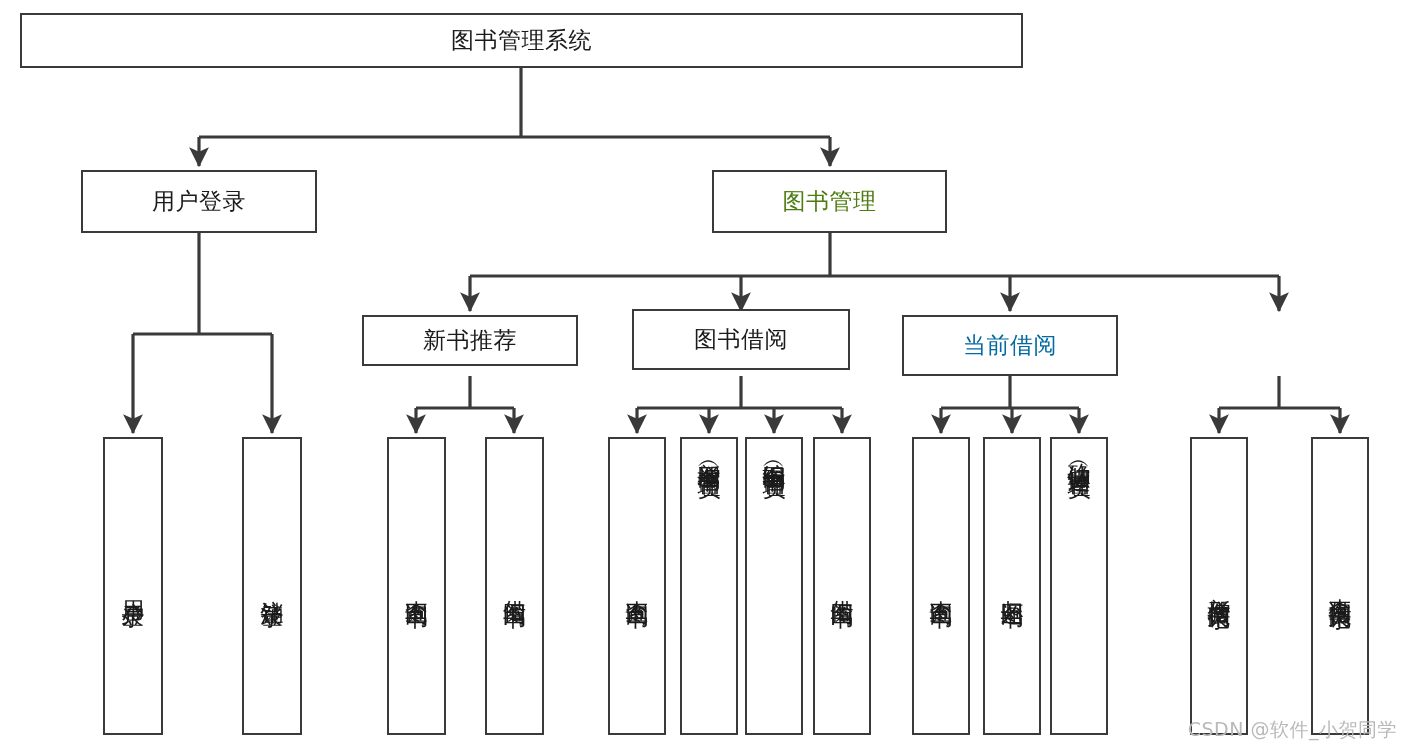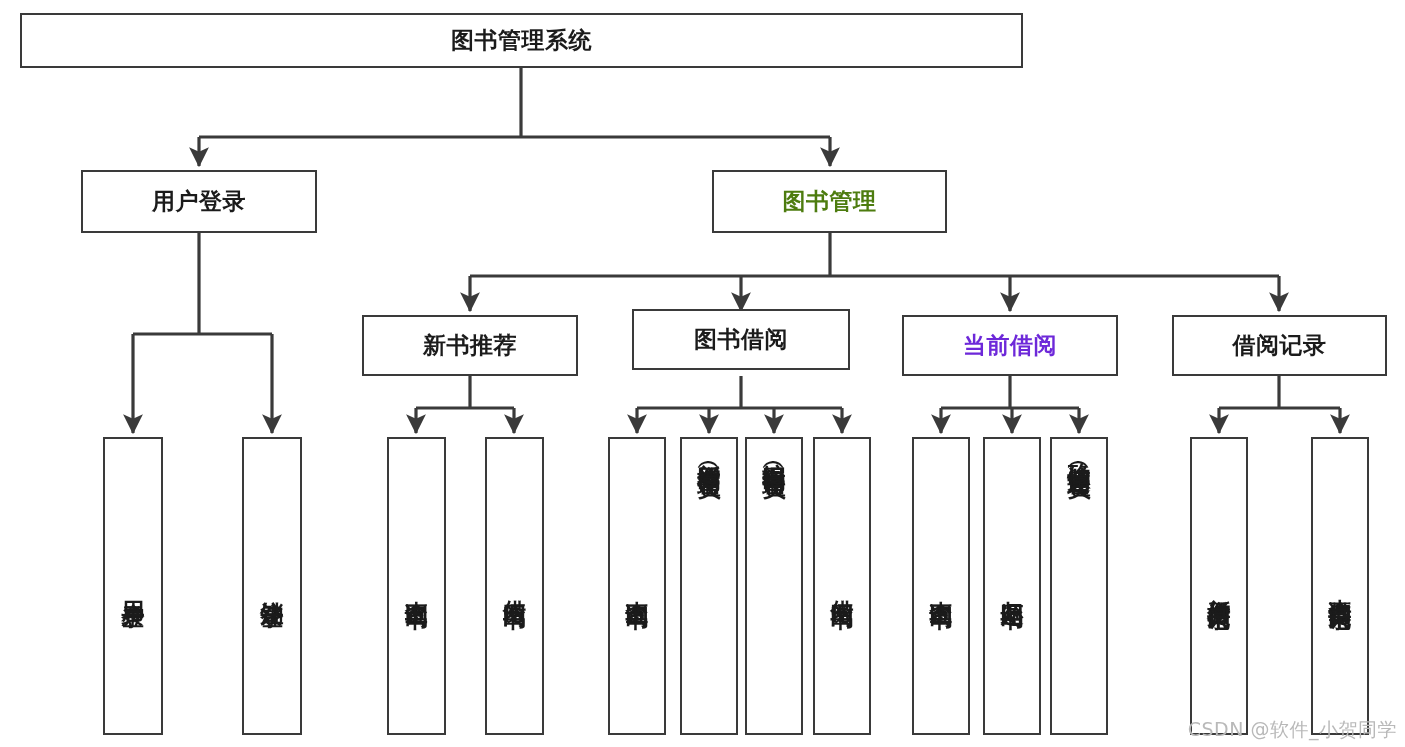--- a/index.html
+++ b/index.html
@@ -27,21 +27,20 @@
   .node {
     position: absolute;
     box-sizing: border-box;
     background: #ffffff;
     border: 2px solid #3a3a3a;
     display: flex;
     align-items: center;
     justify-content: center;
     color: #1b1b1b;
     z-index: 2;
-    font-weight: bold;
   }
   .node .label {
     display: block;
     text-align: center;
     line-height: 1.12;
     white-space: nowrap;
   }
   .node.horiz .label {
     font-size: 23px;
     letter-spacing: 0.5px;
@@ -131,31 +130,28 @@
     <span class="label">图书管理系统</span>
   </div>
 
   <div class="node horiz" style="left: 81px; top: 170px; width: 236px; height: 63px; background: rgb(255, 255, 255); border-color: rgb(58, 58, 58); color: rgb(27, 27, 27);">
     <span class="label">用户登录</span>
   </div>
   <div class="node horiz" style="left: 712px; top: 170px; width: 235px; height: 63px; background: rgb(255, 255, 255); border-color: rgb(58, 58, 58); color: #4d7c0f;">
     <span class="label">图书管理</span>
   </div>
 
-  <div class="node horiz" style="left: 362px; top: 315px; width: 216px; height: 61px; background: rgb(255, 255, 255); border-color: rgb(58, 58, 58); color: rgb(27, 27, 27);">
+  <div class="node horiz" style="left: 362px; top: 315px; width: 216px; height: 51px; background: rgb(255, 255, 255); border-color: rgb(58, 58, 58); color: rgb(27, 27, 27);">
     <span class="label">新书推荐</span>
   </div>
   <div class="node horiz" style="left: 632px; top: 309px; width: 218px; height: 61px; background: rgb(255, 255, 255); border-color: rgb(58, 58, 58); color: rgb(27, 27, 27);">
     <span class="label">图书借阅</span>
   </div>
-  <div class="node horiz" style="left: 902px; top: 315px; width: 216px; height: 61px; background: rgb(255, 255, 255); border-color: rgb(58, 58, 58); color: #6d28d9;">
+  <div class="node horiz" style="left: 902px; top: 315px; width: 216px; height: 61px; background: rgb(255, 255, 255); border-color: rgb(58, 58, 58); color: #0369a1;">
     <span class="label">当前借阅</span>
-  </div>
-  <div class="node horiz" style="left: 1172px; top: 315px; width: 215px; height: 61px; background: rgb(255, 255, 255); border-color: rgb(58, 58, 58); color: rgb(27, 27, 27);">
-    <span class="label">借阅记录</span>
   </div>
 
   <div class="node vert mid" style="left: 103px; top: 437px; width: 60px; height: 298px; background: rgb(255, 255, 255); border-color: rgb(58, 58, 58); color: rgb(27, 27, 27);">
     <span class="label">用户登录</span>
   </div>
   <div class="node vert mid" style="left: 242px; top: 437px; width: 60px; height: 298px; background: rgb(255, 255, 255); border-color: rgb(58, 58, 58); color: rgb(27, 27, 27);">
     <span class="label">注销登录</span>
   </div>
   <div class="node vert mid" style="left: 387px; top: 437px; width: 59px; height: 298px; background: rgb(255, 255, 255); border-color: rgb(58, 58, 58); color: rgb(27, 27, 27);">
     <span class="label">查询图书</span>

